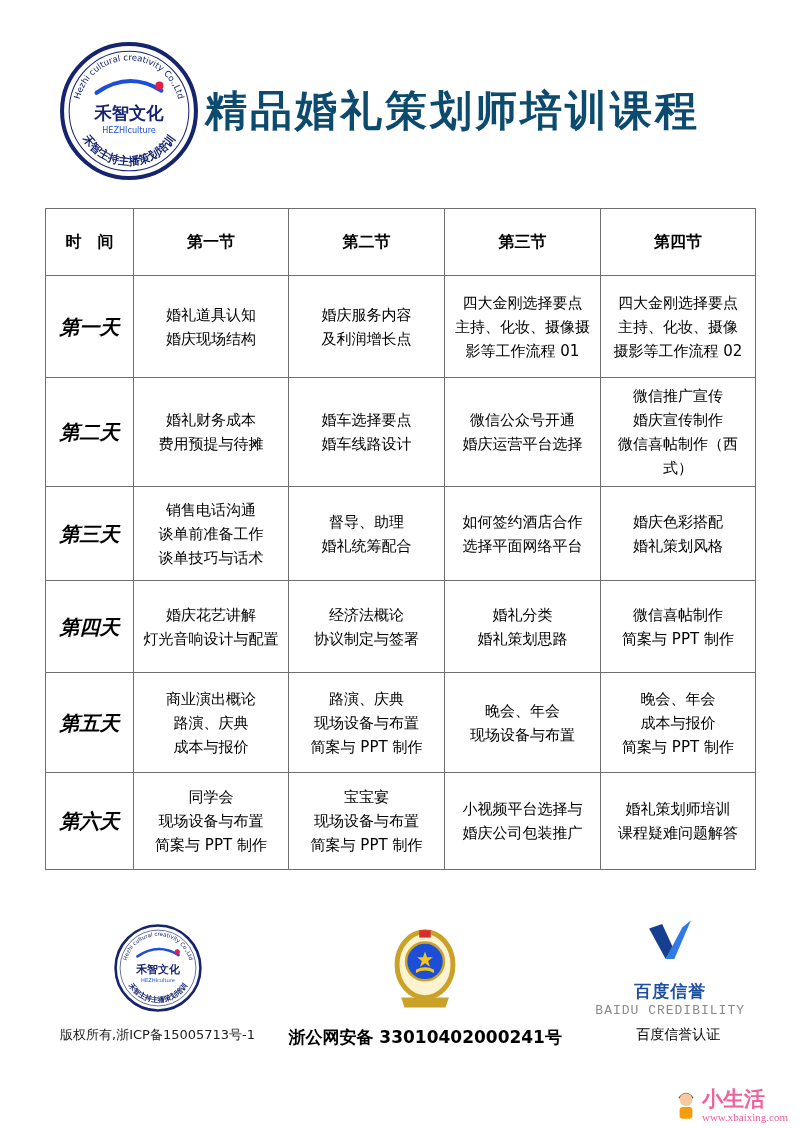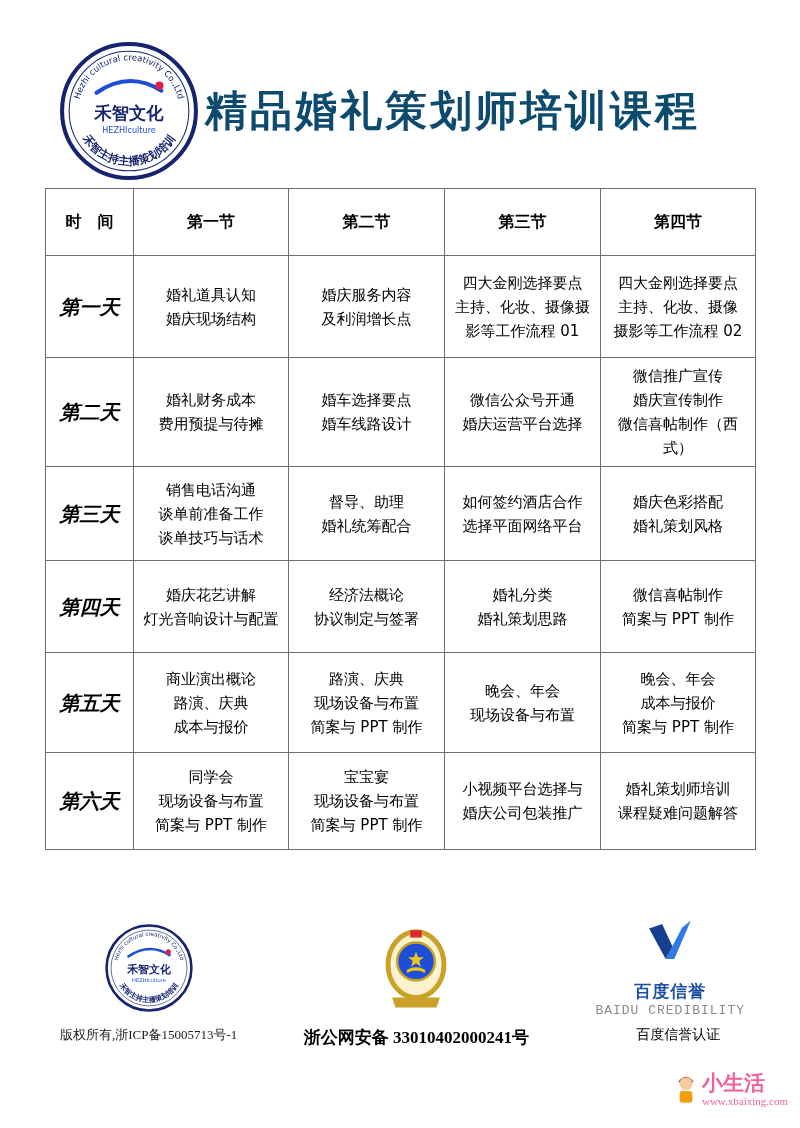--- a/index.html
+++ b/index.html
@@ -32,21 +32,21 @@
     font-weight: 900;
     letter-spacing: 3px;
     color: #0c4a6e;
     font-family: "DejaVu Sans", sans-serif;
   }
 
   
   .course-table {
     position: absolute;
     left: 45px;
-    top: 188px;
+    top: 208px;
     width: 710px;
     border-collapse: collapse;
     table-layout: fixed;
   }
   .course-table th, .course-table td {
     border: 1px solid #6f6f6f;
     text-align: center;
     vertical-align: middle;
     font-size: 15px;
     line-height: 1.6;
@@ -66,34 +66,34 @@
   
   .footer {
     position: absolute;
     left: 0; right: 0; top: 918px;
     display: flex;
     justify-content: space-between;
     padding: 0 55px 0 60px;
   }
   .footer-col { display: flex; flex-direction: column; align-items: center; }
   .footer-logo-box { height: 100px; display: flex; flex-direction: column; align-items: center; justify-content: center; }
-  .footer-col .footer-text { margin-top: 8px; font-family: Liberation Serif, serif; }
+  .footer-col .footer-text { margin-top: 8px; }
   .copyright-text { font-size: 13px; color: #1a1a1a; }
   .police-text { font-size: 17px; font-weight: bold; color: #000; }
   .baidu-cert-text { font-size: 14px; color: #000; margin-left: 16px; }
   .baidu-name { font-size: 17px; font-weight: bold; color: #1e50a2; margin-top: 15px; letter-spacing: 1px; }
   .baidu-sub { font-size: 13px; color: #8a8a8a; letter-spacing: 1px; font-family: Liberation Mono, monospace; }
   .footer-logo-small { width: 90px; height: 90px; }
   .footer-logo-small svg { width: 100%; height: 100%; }
 
   
   .watermark {
     position: absolute;
     right: 12px;
-    bottom: 20px;
+    bottom: 4px;
     display: flex;
     align-items: center;
     gap: 4px;
   }
   .watermark .wm-texts { display: flex; flex-direction: column; line-height: 1.15; }
   .wm-name { font-size: 21px; font-weight: bold; color: #f0629b; }
   .wm-url { font-size: 11px; color: #f0629b; font-family: Liberation Serif, serif; }
 </style>
 </head>
 <body>

